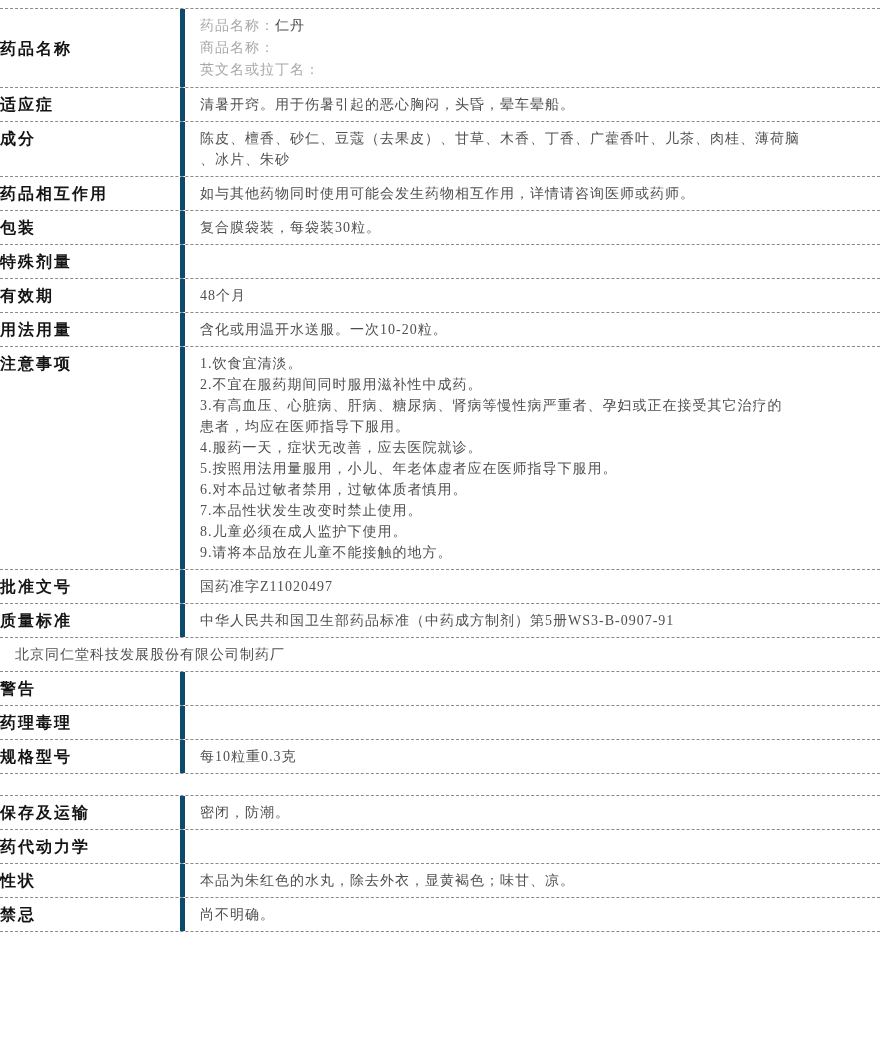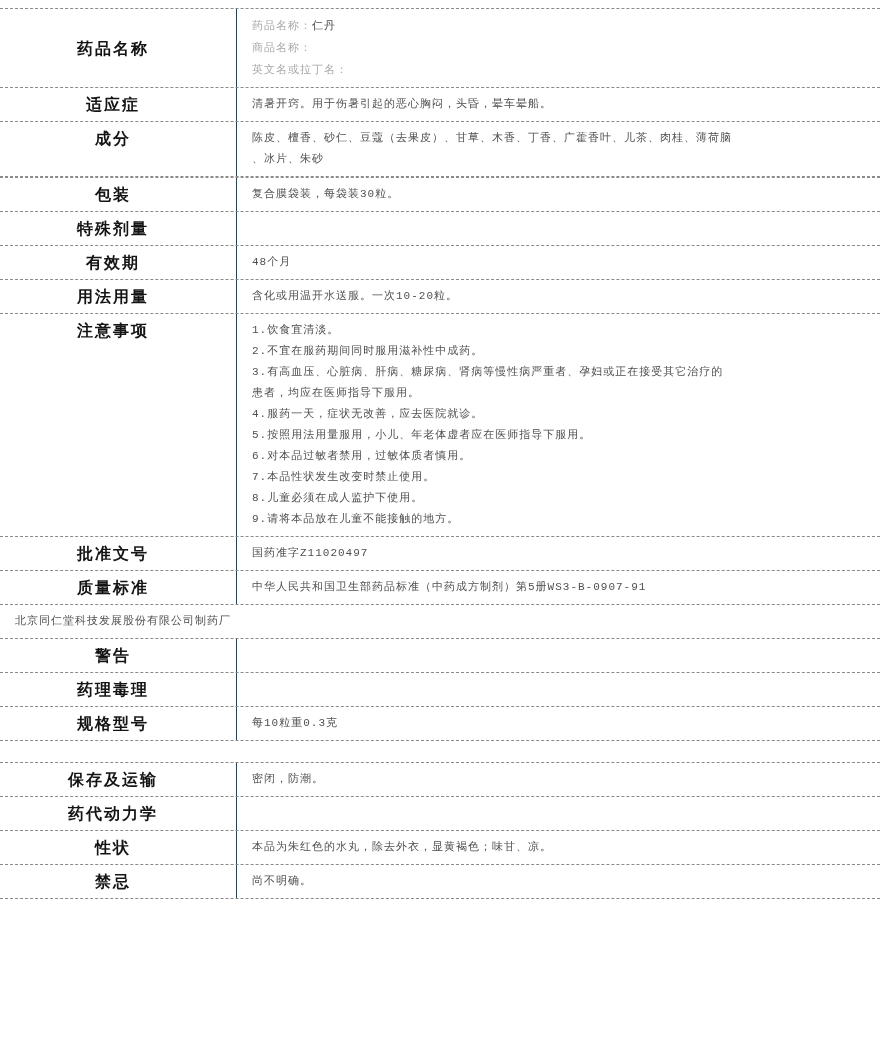--- a/index.html
+++ b/index.html
@@ -18,50 +18,49 @@
     border-top: 1px dashed #8a8a8a;
     width: 880px;
     box-sizing: border-box;
   }
   .row {
     display: flex;
     border-bottom: 1px dashed #8a8a8a;
     background: #ffffff;
   }
   .label-cell {
-    width: 237px;
+    width: 185px;
     box-sizing: border-box;
-    border-right: 1px solid #0c4a6e;
+    border-right: 5px solid #0c4a6e;
     display: flex;
-    justify-content: center;
+    justify-content: flex-start;
     align-items: flex-start;
     padding: 6px 10px 6px 0;
     flex-shrink: 0;
   }
   .row.center-label .label-cell {
     align-items: center;
   }
   .label {
     font-weight: bold;
     font-size: 16px;
     letter-spacing: 2px;
     color: #141414;
     line-height: 21px;
     white-space: nowrap;
   }
   .value-cell {
     flex: 1;
     box-sizing: border-box;
     padding: 6px 12px 6px 15px;
-    font-size: 11px;
+    font-size: 14px;
     letter-spacing: 1px;
     color: #4f4f4f;
     line-height: 21px;
     min-height: 21px;
-    font-family: Liberation Mono, monospace;
   }
   .vline {
     line-height: 21px;
     min-height: 21px;
   }
   .name-line {
     line-height: 22px;
   }
   .name-key {
     color: #a8a8a8;
@@ -105,20 +104,26 @@
     <div class="label-cell">
         <span class="label">成分</span>
       </div>
     <div class="value-cell">
         <div class="vline">陈皮、檀香、砂仁、豆蔻（去果皮）、甘草、木香、丁香、广藿香叶、儿茶、肉桂、薄荷脑</div>
         <div class="vline">、冰片、朱砂</div>
       </div>
   </div>
 
   <div class="row">
+    <div class="label-cell">
+        <span class="label">药品相互作用</span>
+      </div>
+    <div class="value-cell">
+        <div class="vline">如与其他药物同时使用可能会发生药物相互作用，详情请咨询医师或药师。</div>
+      </div>
   </div>
 
   <div class="row">
     <div class="label-cell">
         <span class="label">包装</span>
       </div>
     <div class="value-cell">
         <div class="vline">复合膜袋装，每袋装30粒。</div>
       </div>
   </div>

